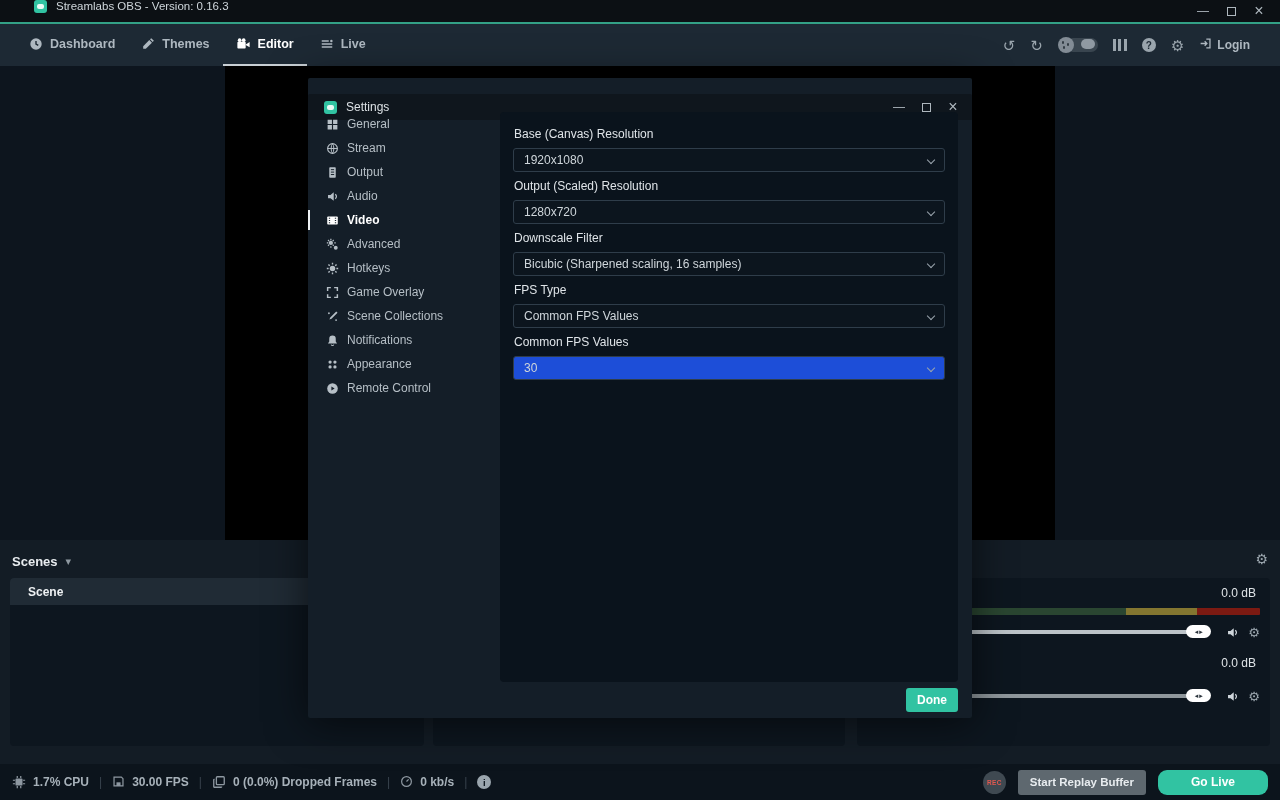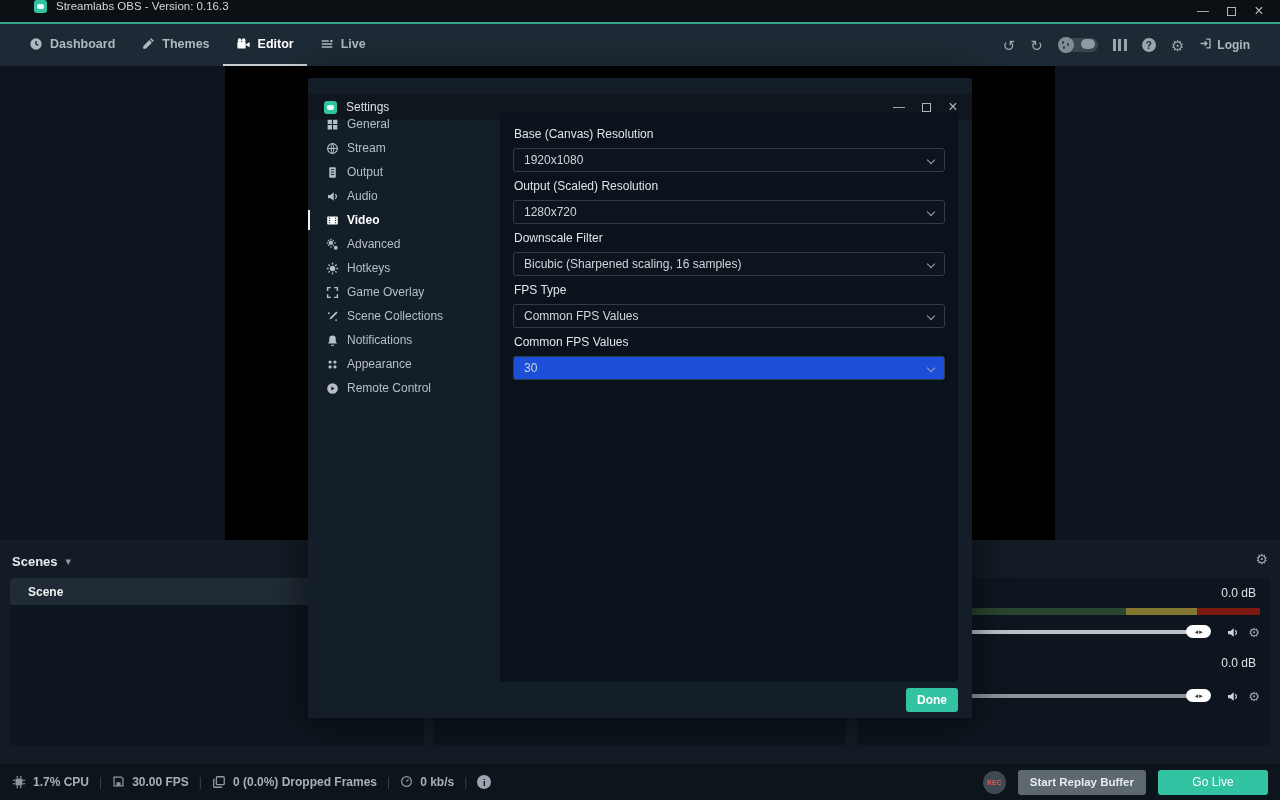--- a/index.html
+++ b/index.html
@@ -74,22 +74,22 @@
   .sb-item { display:flex; align-items:flex-start; gap:7px; font-size:12px; font-weight:bold; }
   .sb-sep { margin:0 10px; color:#39434d; }
   .sb-ico { color:#8e98a1; display:flex; align-items:center; }
   .info-dot { width:14px; height:14px; border-radius:50%; background:#9aa5ad; color:#0c141c; font-size:9.5px;
               font-weight:bold; display:flex; align-items:center; justify-content:center; font-style:normal; }
   .sb-right { margin-left:auto; display:flex; align-items:center; gap:12px; }
   .rec-btn { width:23px; height:23px; border-radius:50%; background:#3f4951; display:flex; align-items:center;
              justify-content:center; color:#e25950; font-size:6.5px; font-weight:bold; letter-spacing:.3px; }
   .replay-btn { height:25px; padding:0 12px; border-radius:3px; background:#5e686f; color:#e8ecef;
                 font-size:11.5px; font-weight:bold; display:flex; align-items:center; }
-  .golive-btn { height:25px; width:110px; border-radius:3px; background:#31c3a2; color:#fff; font-size:12px;
-                font-weight:normal; display:flex; align-items:center; justify-content:center; }
+  .golive-btn { height:25px; width:110px; border-radius:9px; background:#31c3a2; color:#fff; font-size:12px;
+                font-weight:bold; display:flex; align-items:center; justify-content:center; }
 
   
   .dialog { position:absolute; left:308px; top:78px; width:664px; height:640px; background:#141e28;
             border-radius:2px; box-shadow:0 4px 40px rgba(0,0,0,.6); }
   .dlg-titlebar { position:absolute; left:0; top:16px; width:100%; height:26px; background:#0f161d;
                   display:flex; align-items:center; padding:0 10px; border-radius:2px 2px 0 0; }
   .dlg-titlebar .app-ico { margin:0 9px 0 6px; }
   .dlg-title { color:#dbe0e4; font-size:12px; }
   .dlg-ctl { margin-left:auto; display:flex; align-items:center; gap:9px; }
   .side { position:absolute; left:0; top:34px; width:192px; }

